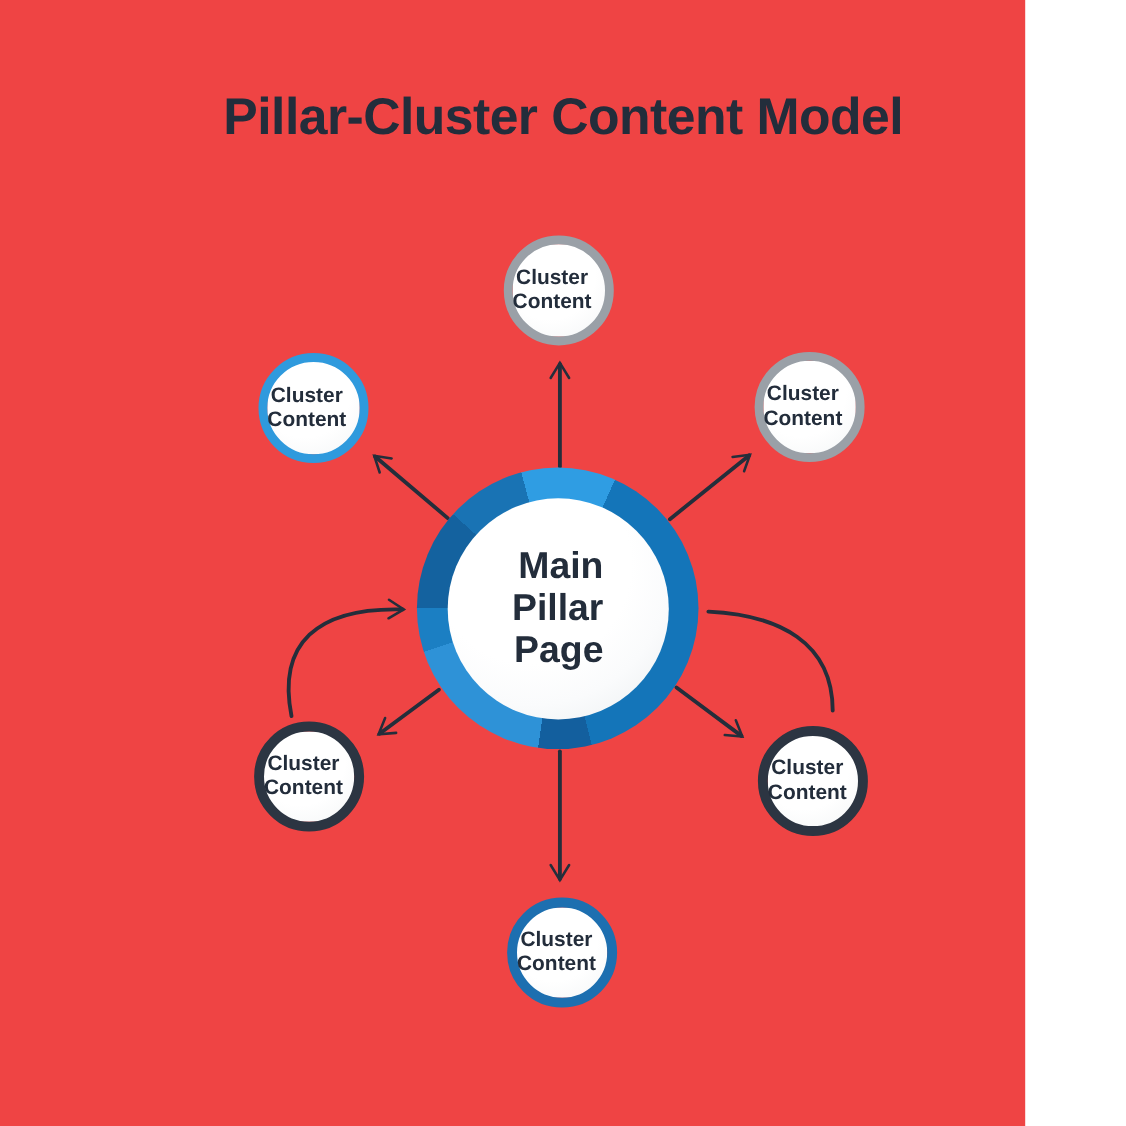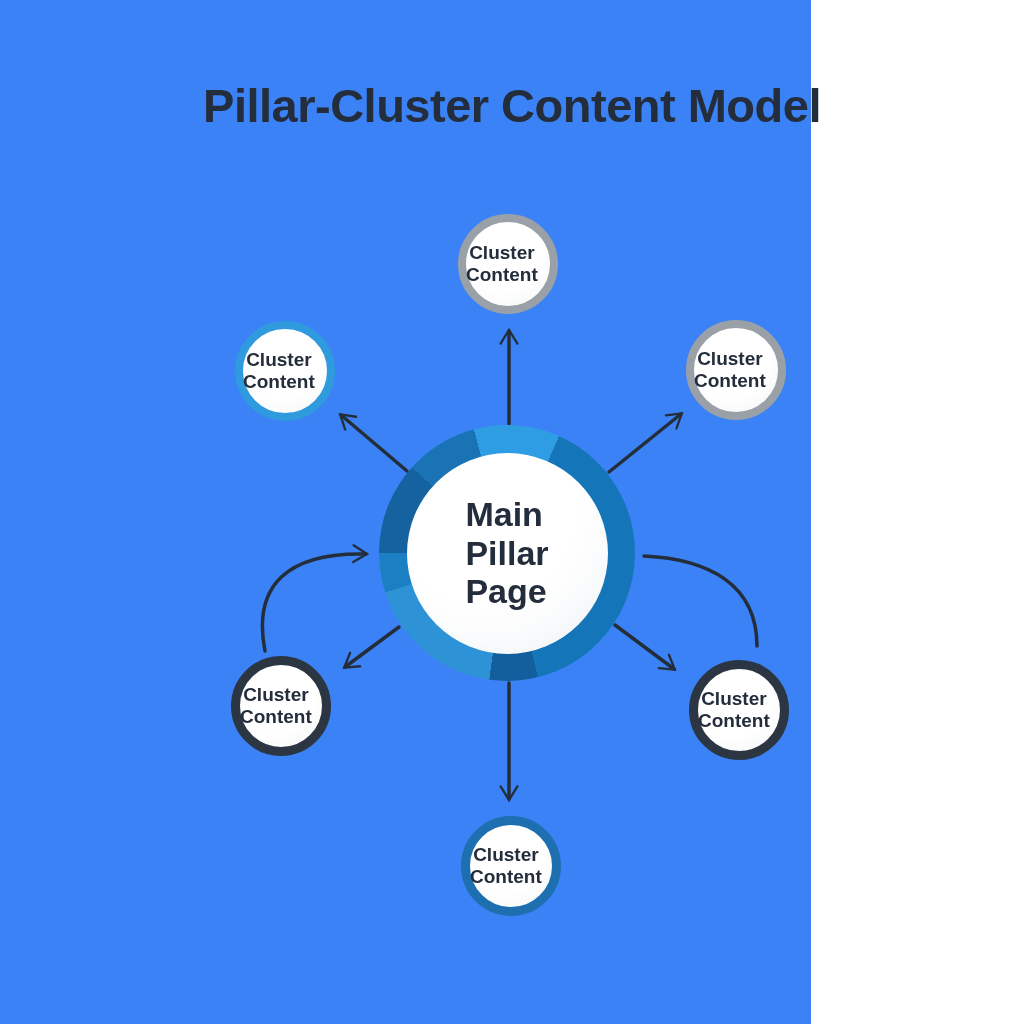--- a/index.html
+++ b/index.html
@@ -2,21 +2,21 @@
 <html><head>
 <meta charset="utf-8">
 <style>
   html, body { margin: 0; padding: 0; }
   body {
     width: 1024px; height: 1024px;
     background: #ffffff;
     font-family: "Liberation Sans", sans-serif;
     overflow: hidden;
   }
-  .canvas { position: relative; width: 811px; height: 1024px; background: #3b82f6; }
+  .canvas { position: relative; width: 932px; height: 1024px; background: #ef4444; }
 
   .title {
     position: absolute;
     top: 78px; left: 0; width: 1024px;
     text-align: center;
     font-size: 47px;
     font-weight: 700;
     letter-spacing: -0.5px;
     color: #232d3b;
   }
@@ -57,21 +57,21 @@
       #1973b4 312deg 345deg,
       #2f9de3 345deg 360deg
     );
     display: flex; align-items: center; justify-content: center;
   }
   .center-inner {
     width: 201px; height: 201px;
     border-radius: 50%;
     background: radial-gradient(circle at 38% 30%, #ffffff 48%, #fafbfc 68%, #e9edef 100%);
     display: flex; align-items: center; justify-content: center;
-    text-align: left;
+    text-align: right;
     font-size: 34px; font-weight: 700; line-height: 1.13;
     color: #232d3b;
     white-space: pre-line;
   }
 </style>
 </head>
 <body>
 
 <div class="canvas">
 

